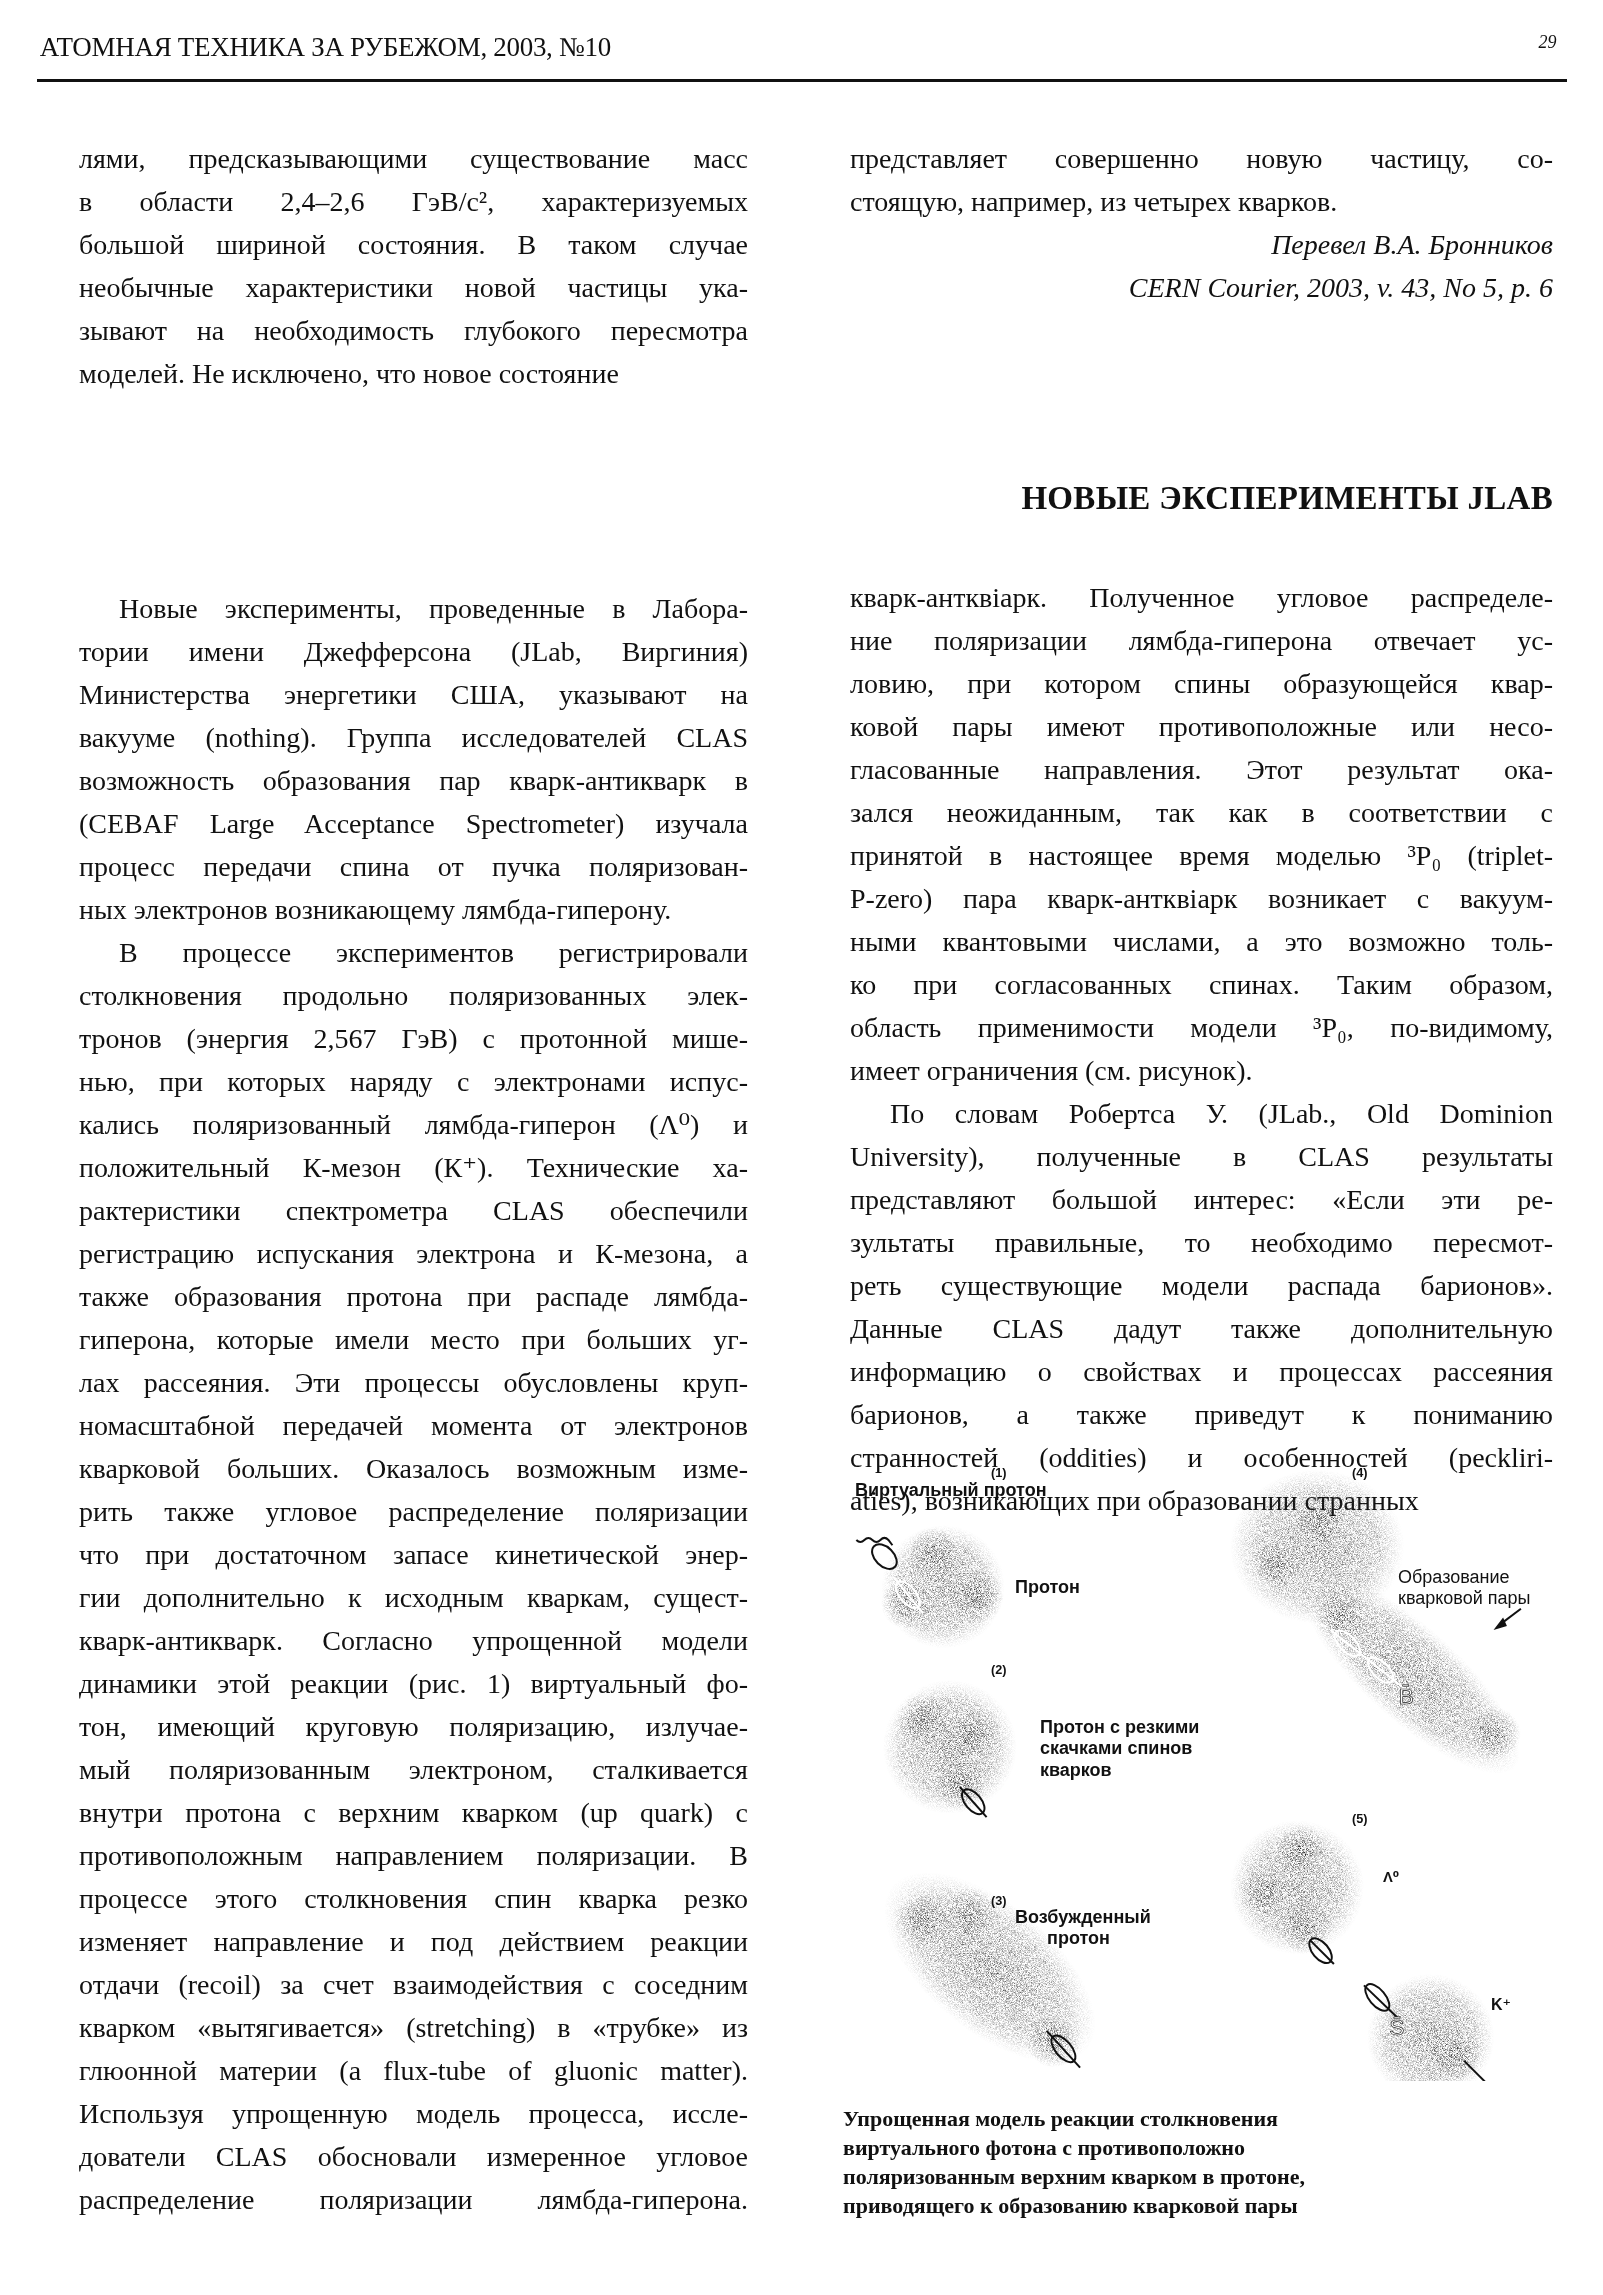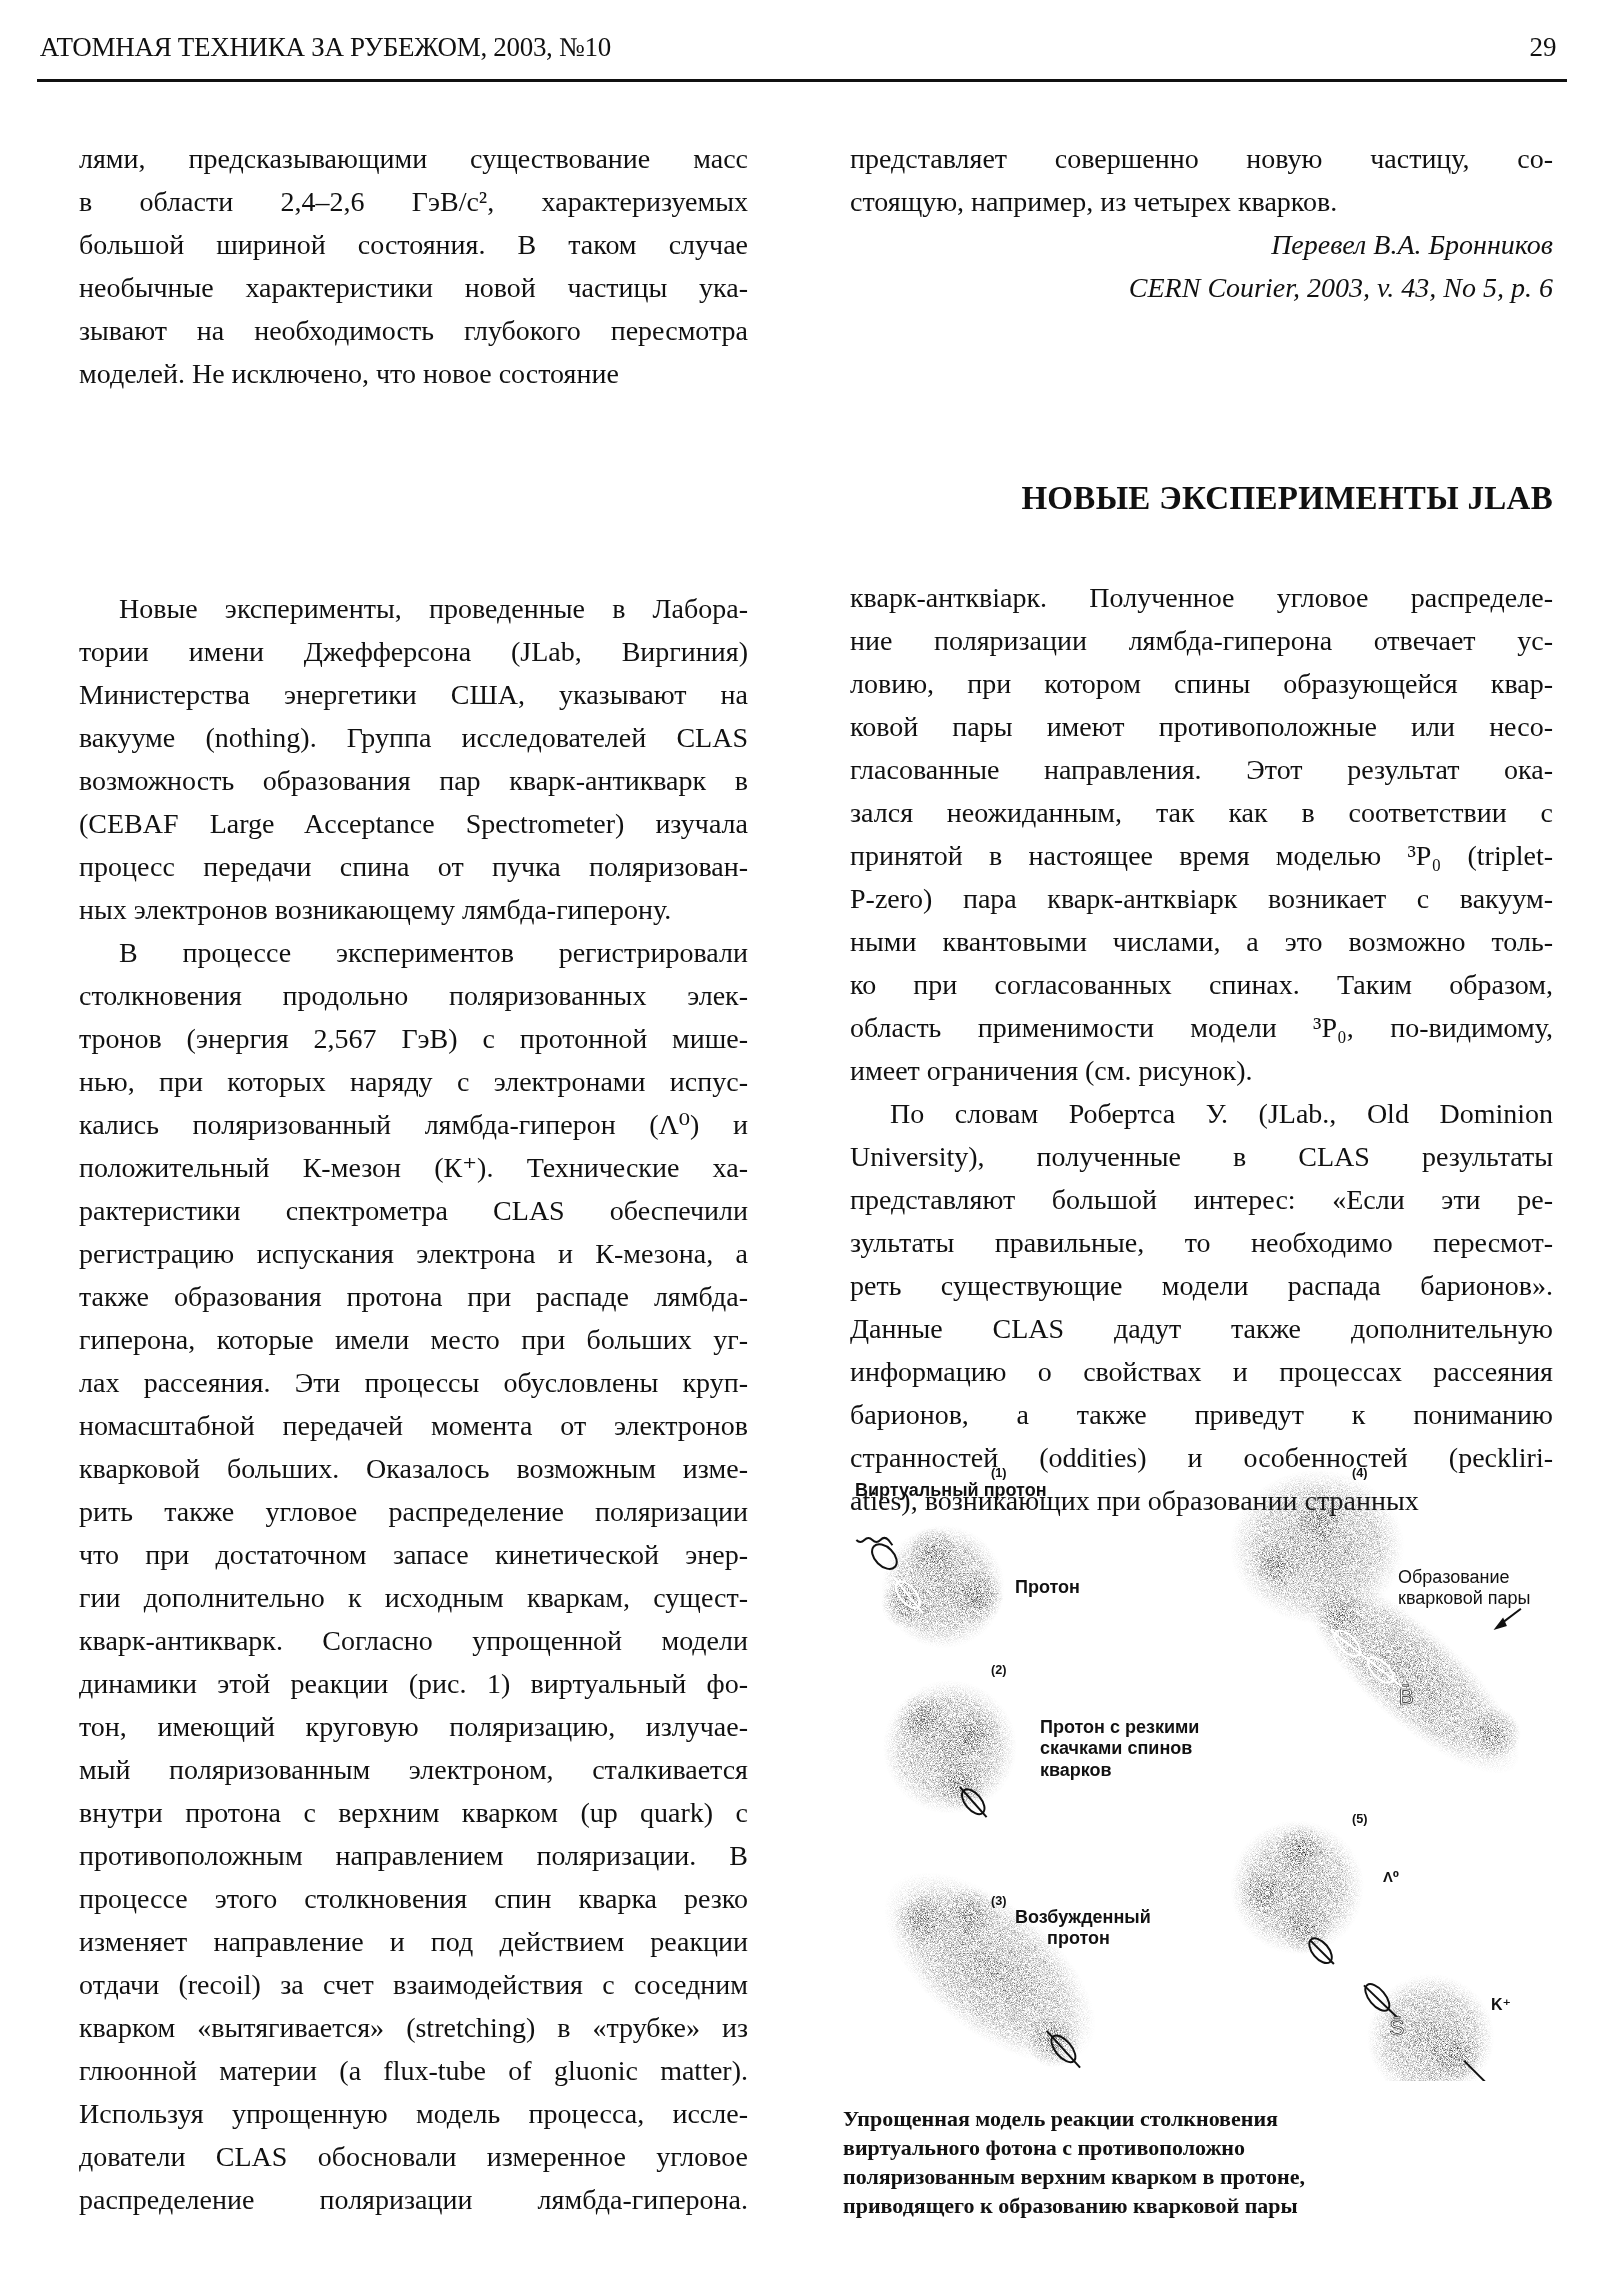--- a/index.html
+++ b/index.html
@@ -1,19 +1,19 @@
 <!DOCTYPE html>
 <html style="font-size:10.7px"><head>
 <meta charset="utf-8">
 <style>
   html, body { margin: 0; padding: 0; background: #ffffff; }
   body { width: 1603px; height: 2295px; position: relative; overflow: hidden; color: #111; font-family: "Liberation Serif", "DejaVu Serif", serif; }
   .header { position: absolute; left: 33px; top: 32px; width: 1537px; height: 40px; }
   .header .title { position: absolute; left: 6.7px; top: 0; font-size: 27px; letter-spacing: -0.3px; }
-  .header .page-no { position: absolute; right: 13.4px; top: 0; font-size: 27px; }
+  .header .page-no { position: absolute; right: 13.4px; top: 0; font-size: 18px; font-style: italic; }
   .header-rule { position: absolute; left: 37px; top: 79px; width: 1530px; height: 3.3px; background: #111; }
 
   .col { position: absolute; font-size: 28px; line-height: 43px; }
   .col .ln { display: block; white-space: nowrap; text-align: justify; text-align-last: justify; height: 43px; }
   .col .ln.last { text-align-last: left; }
   .col .ln.indent { padding-left: 40px; }
   .col .ln.right { text-align: right; text-align-last: right; font-style: italic; }
 
   #col-top-left { left: 79px; top: 137px; width: 669px; }
   #col-top-right { left: 850px; top: 137px; width: 703px; }

